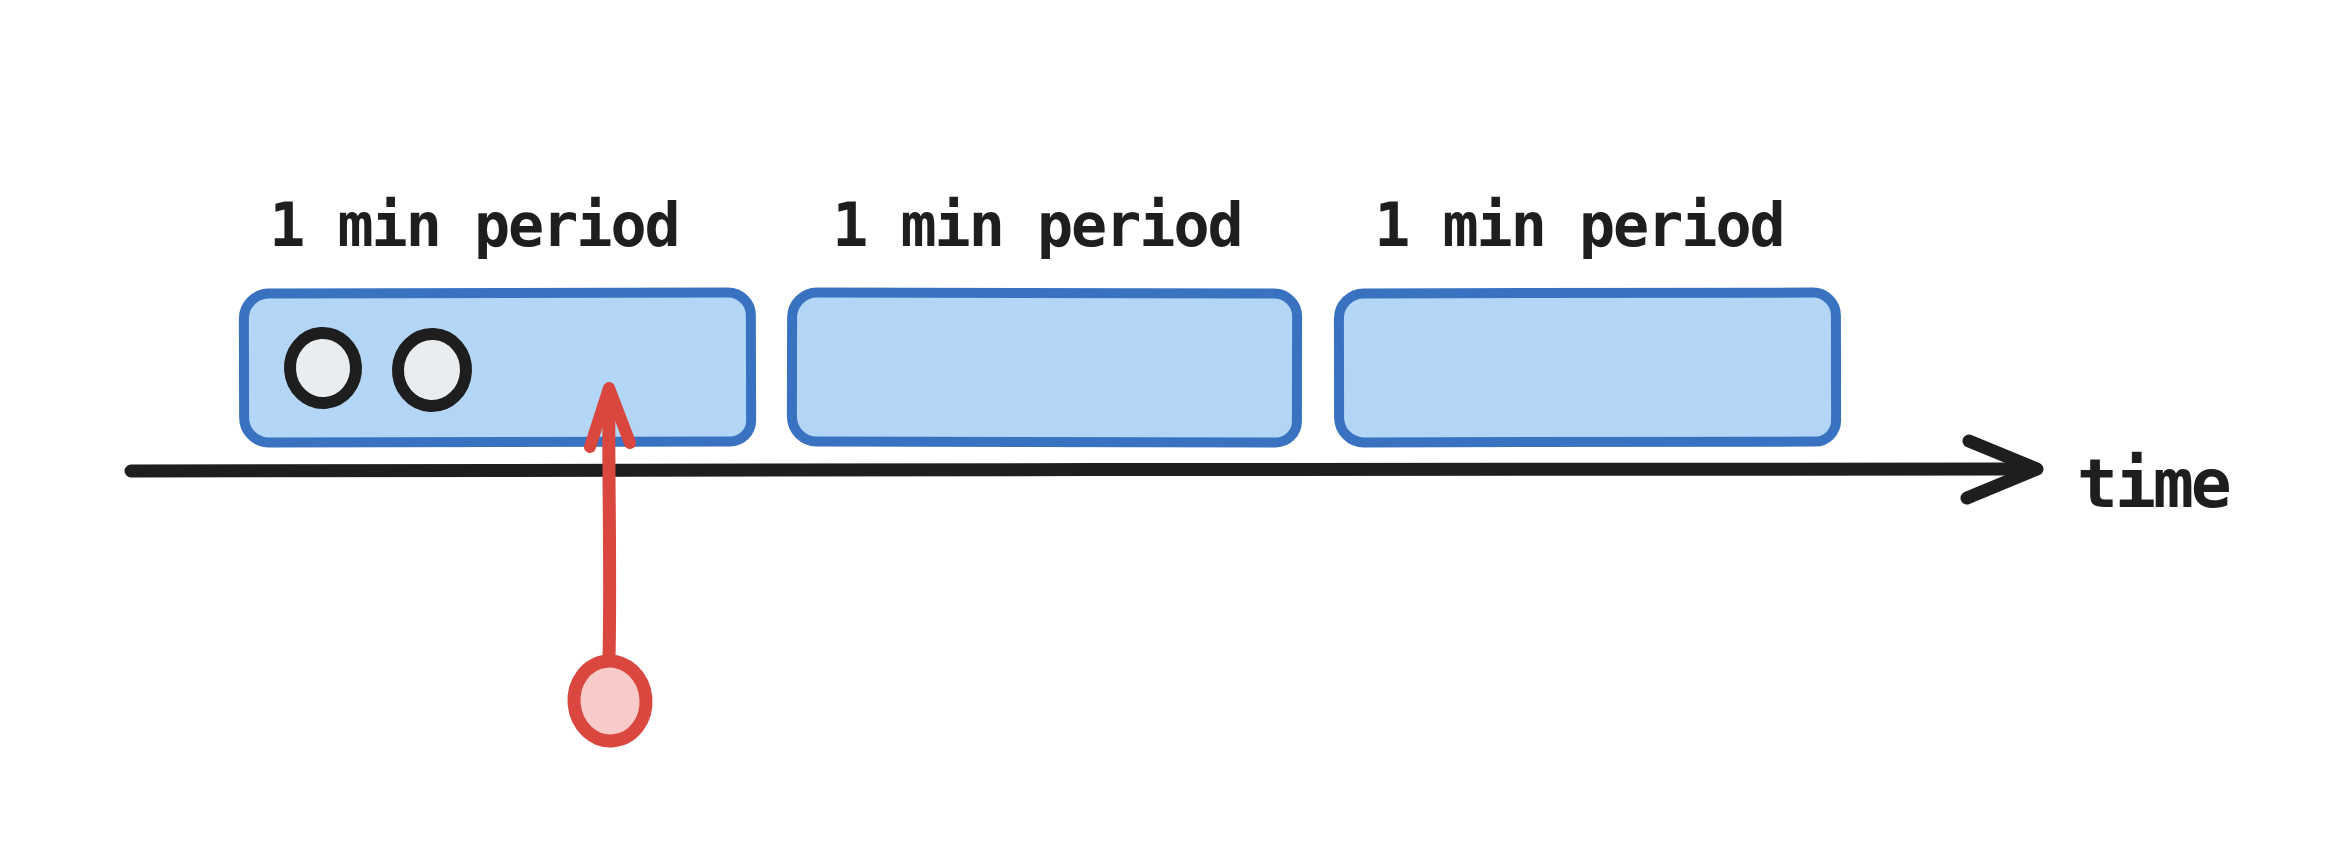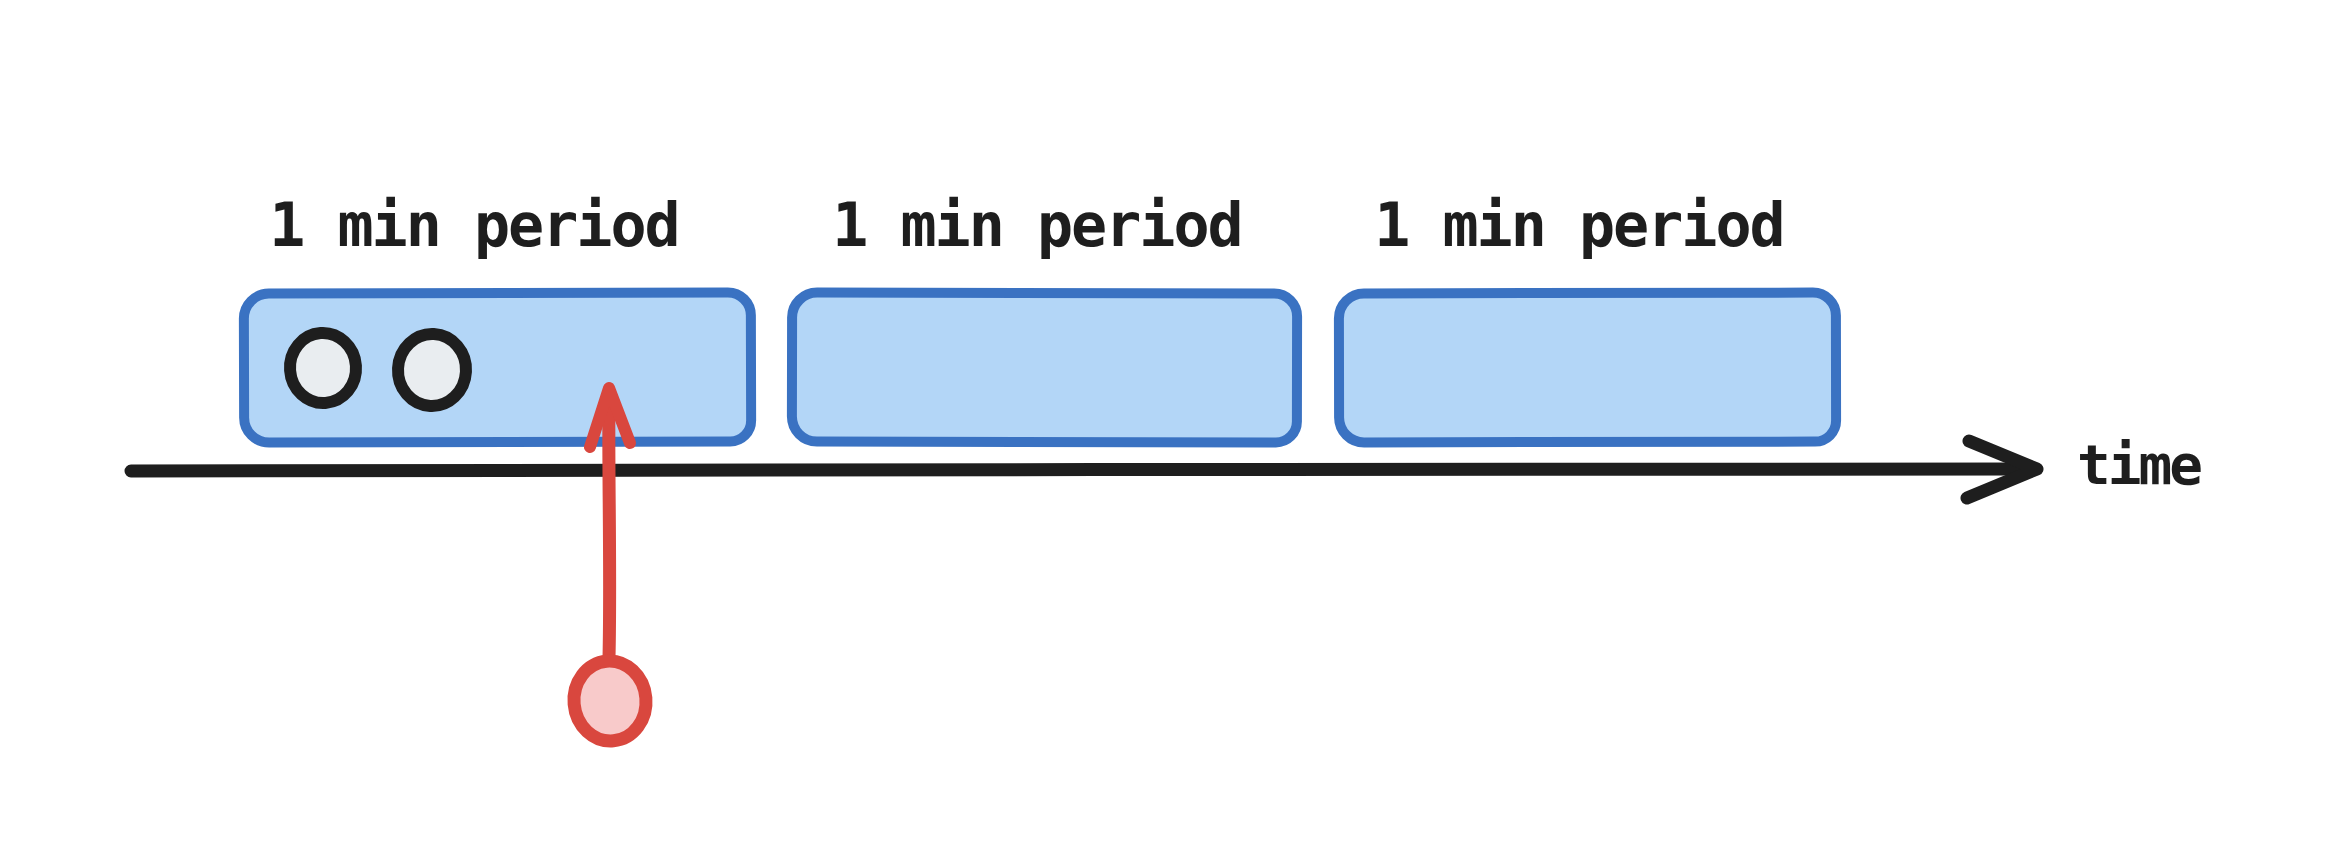--- a/index.html
+++ b/index.html
@@ -50,22 +50,22 @@
   .overlay {
     position: absolute;
     left: 0; top: 0;
     width: 2342px;
     height: 848px;
     pointer-events: none;
   }
   .time-label {
     position: absolute;
     left: 2058px;
-    top: 432px;
-    font-size: 56px;
+    top: 444px;
+    font-size: 68px;
     font-weight: bold;
     letter-spacing: -3px;
     color: var(--ink);
     white-space: nowrap;
   }
 </style>
 </head>
 <body>
 
 <div class="canvas">

